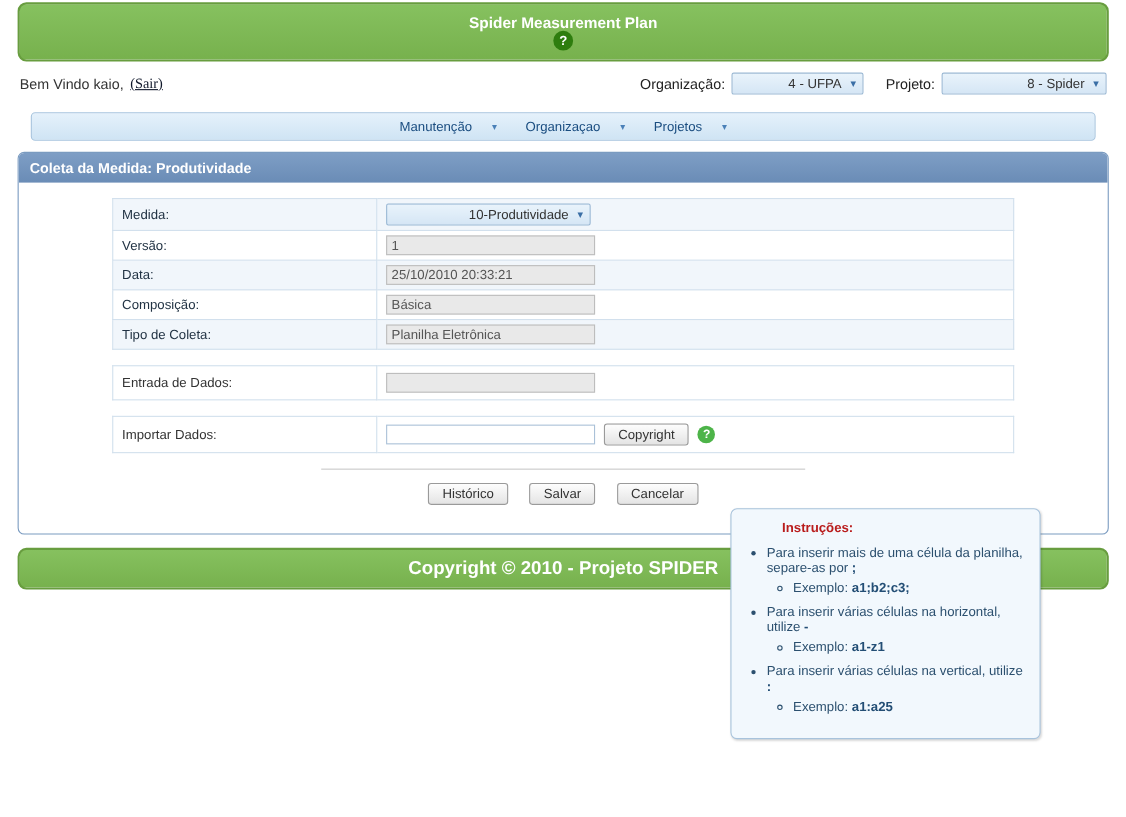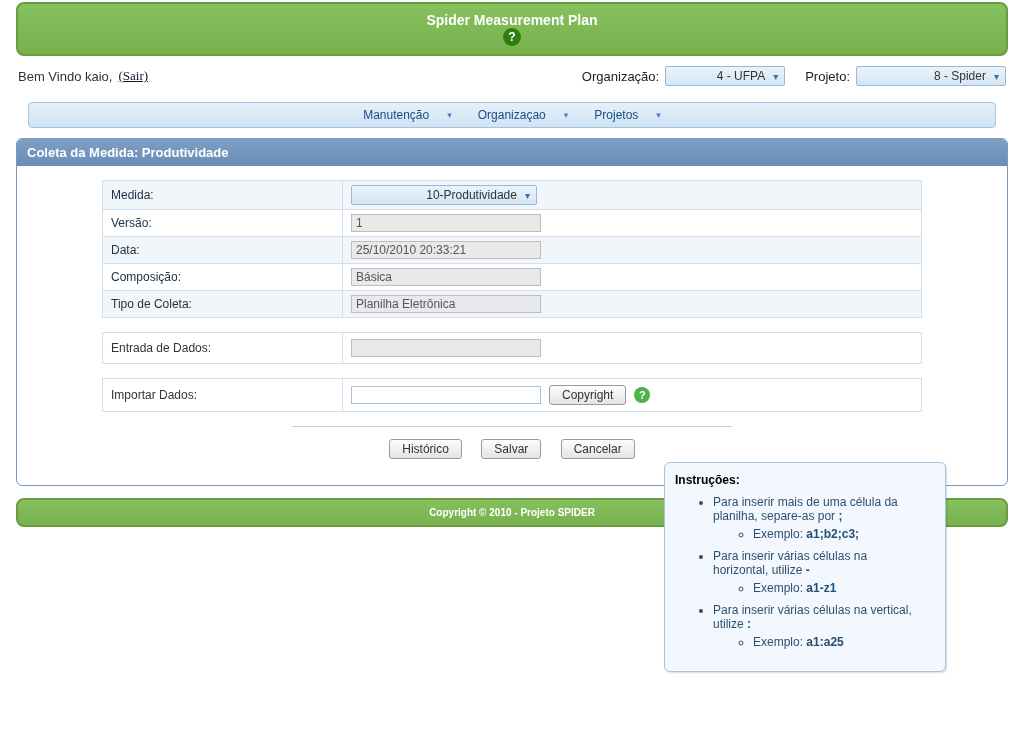--- a/index.html
+++ b/index.html
@@ -150,41 +150,41 @@
   .hr-line { width: 440px; margin: 14px auto 12px; border:none; border-top:1px solid #c9c9c9;}
   .action-row { text-align:center; }
   .action-row .btn { margin: 0 8px; }
   .footer-bar {
     background: linear-gradient(#86c15f, #77b14d);
     border: 2px solid #689d3f;
     border-radius: 8px;
     padding: 7px 14px;
     color:#fff;
     font-weight:bold;
-    font-size:10px;
+    font-size:17px;
     text-align:center;
     margin-top:12px;
   }
   .tooltip-pop {
     position:absolute;
     top: 462px;
     left: 664px;
     width: 282px;
     background:#f2f8fd;
     border:1px solid #a8c3dc;
     border-radius:6px;
     padding:10px 10px 14px;
     font-size:12px;
     box-shadow: 1px 1px 2px rgba(0,0,0,0.15);
     color:#2c506f;
   }
-  .tooltip-pop strong.title { color:#000000; }
+  .tooltip-pop strong.title { color:#b91c1c;margin-left:36px; }
   .tooltip-pop ul { list-style: disc; margin: 8px 0 4px 22px;}
   .tooltip-pop ul ul { list-style: circle; margin: 4px 0 8px 24px;}
-  .tooltip-pop li { margin: 4px 16px;}
+  .tooltip-pop li { margin: 4px 0;}
   .b { font-weight:bold; color:#234e75;}
 </style>
 </head>
 <body>
 
 <div class="header-bar">
   <span>Spider Measurement Plan</span>
   <span class="help-circle">?</span>
 </div>
 

